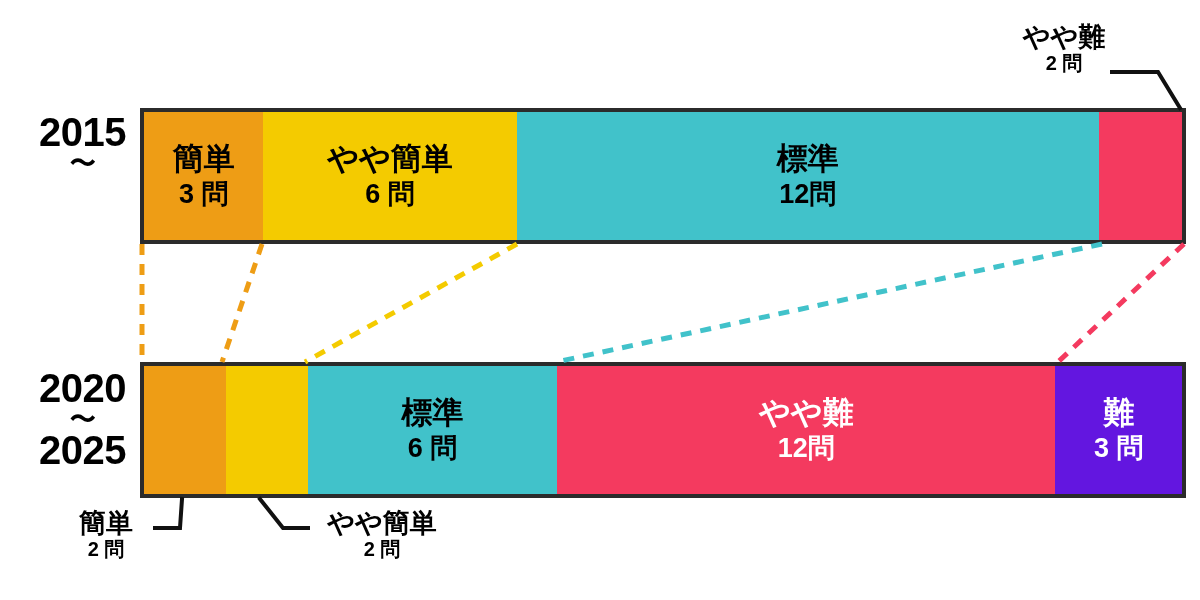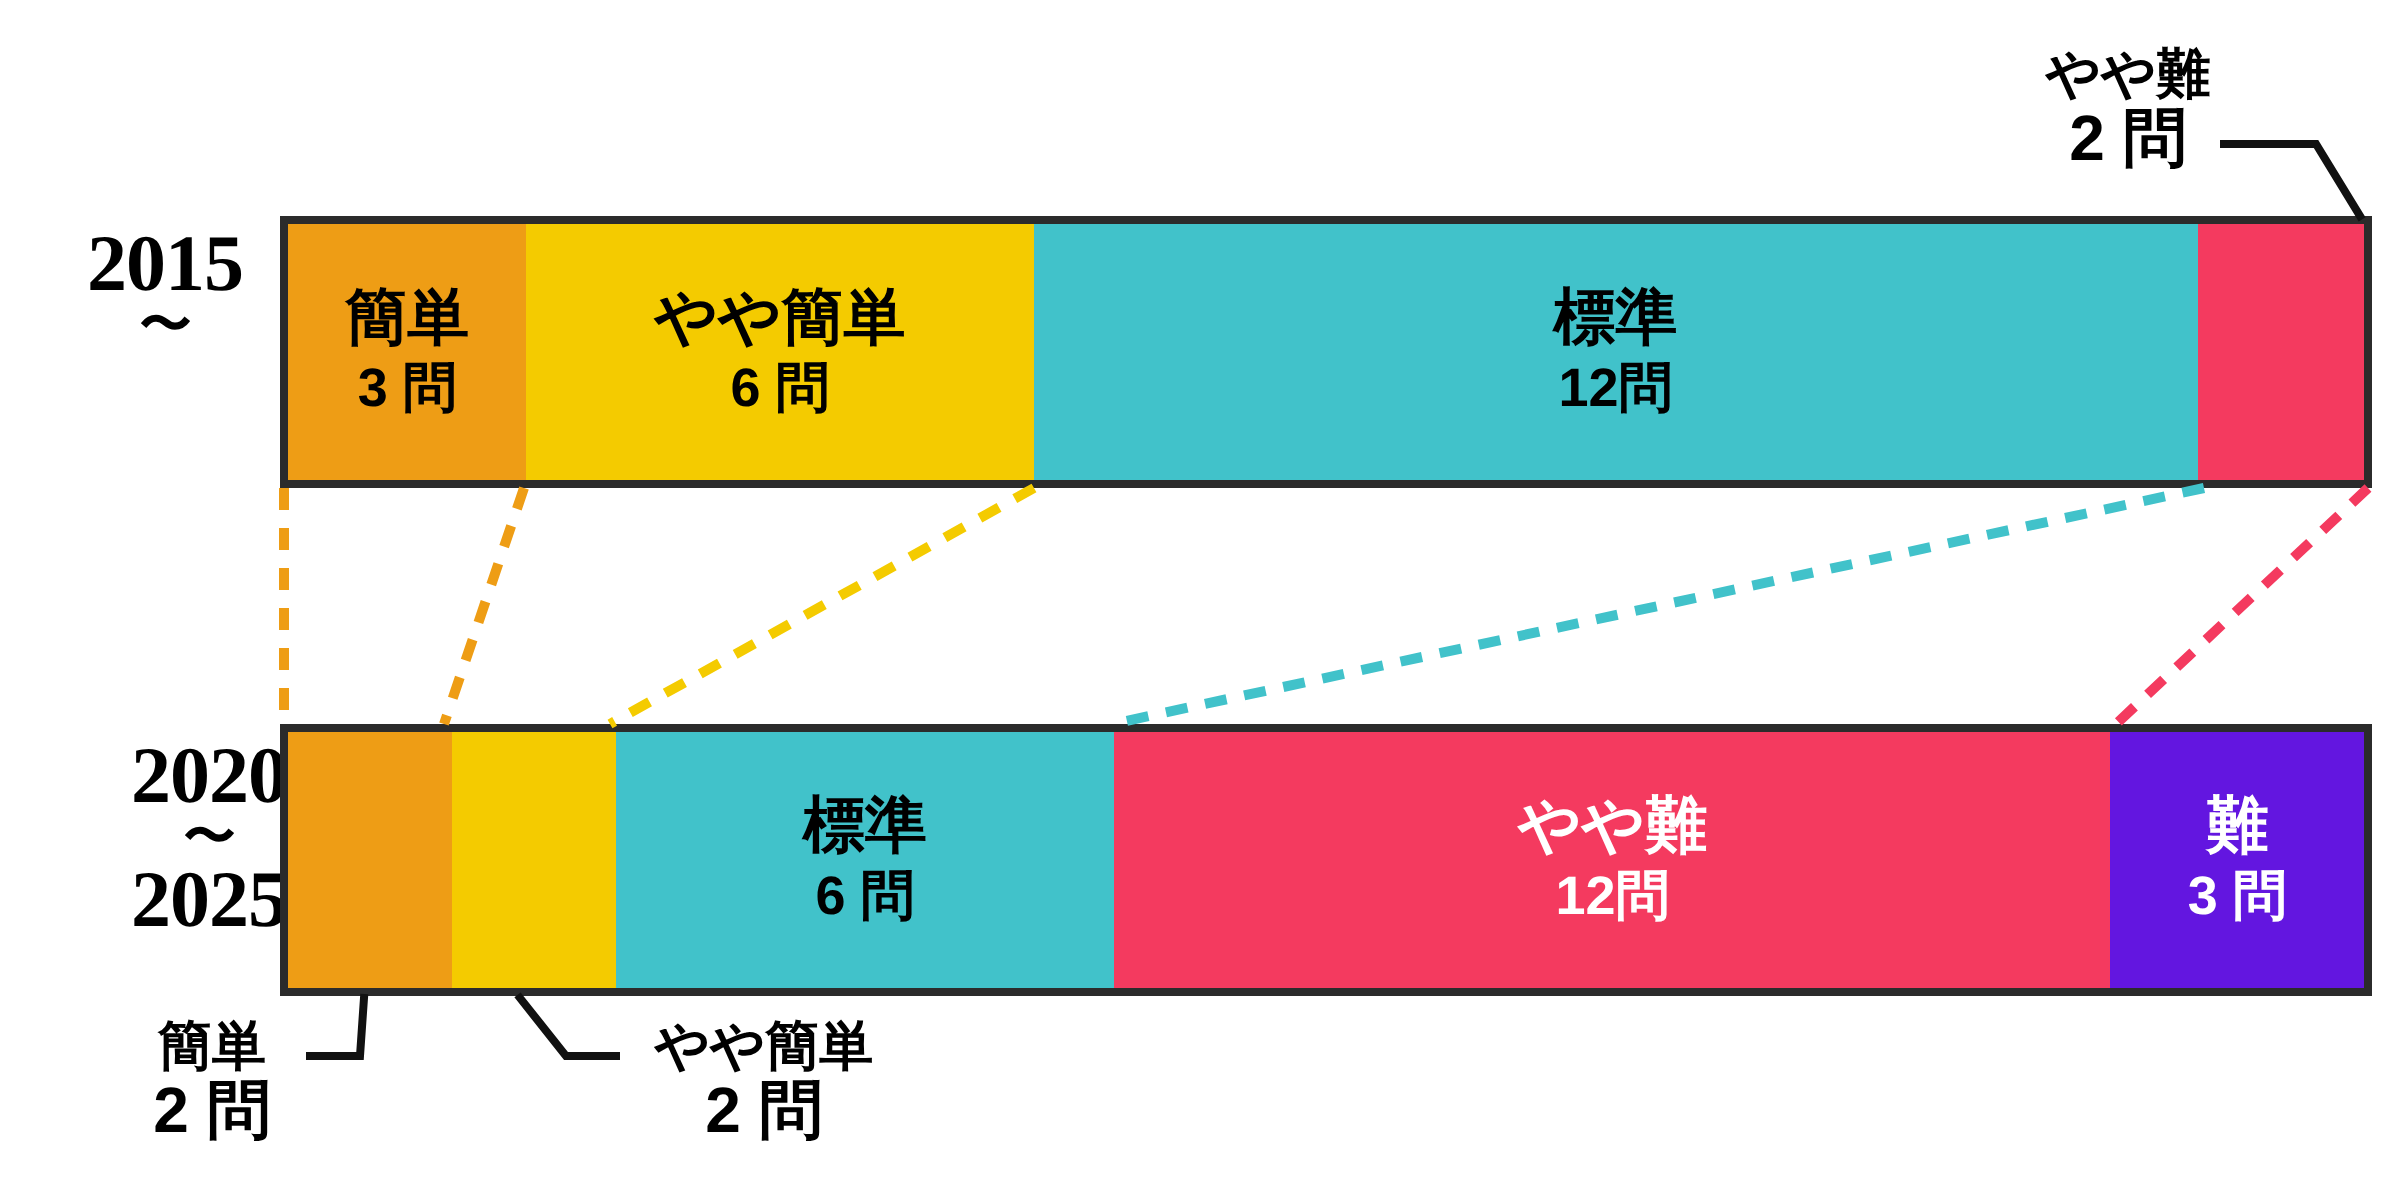--- a/index.html
+++ b/index.html
@@ -20,34 +20,33 @@
 
   
   .year-label {
     position: absolute;
     width: 165px;
     text-align: center;
     font-weight: bold;
     color: #000000;
     line-height: 1;
     letter-spacing: -0.5px;
-    font-family: Liberation Serif, serif;
   }
   .year-label .yr {
     font-size: 40px;
     display: block;
   }
   .year-label .tilde {
     font-size: 26px;
     display: block;
     margin: -2px 0 -2px 0;
     line-height: 1;
   }
   #year-top  { left: 0px; top: 112px; }
-  #year-bot  { left: 0px; top: 368px; padding-left: 22px; }
+  #year-bot  { left: 0px; top: 368px; }
 
   
   .bar {
     position: absolute;
     display: flex;
     border: 4px solid #2b2b2b;
     box-sizing: border-box;
     background: #fff;
   }
   #bar-top { left: 140px; top: 108px; width: 1046px; height: 136px; }
@@ -88,21 +87,21 @@
 
   
   .callout {
     position: absolute;
     text-align: center;
     color: #000000;
     font-weight: bold;
     line-height: 1.12;
   }
   .callout .co-name  { font-size: 27px; display: block; white-space: nowrap; }
-  .callout .co-count { font-size: 32px; display: block; white-space: nowrap; }
+  .callout .co-count { font-size: 20px; display: block; white-space: nowrap; }
 
   #callout-yayanan  { left: 1000px; top: 22px;  width: 128px; }
   #callout-kantan   { left: 40px;   top: 508px; width: 132px; text-align: center;}
   #callout-yayakan  { left: 298px;  top: 508px; width: 168px; text-align: center;}
 </style>
 </head>
 <body>
 
 <div id="stage">
 

